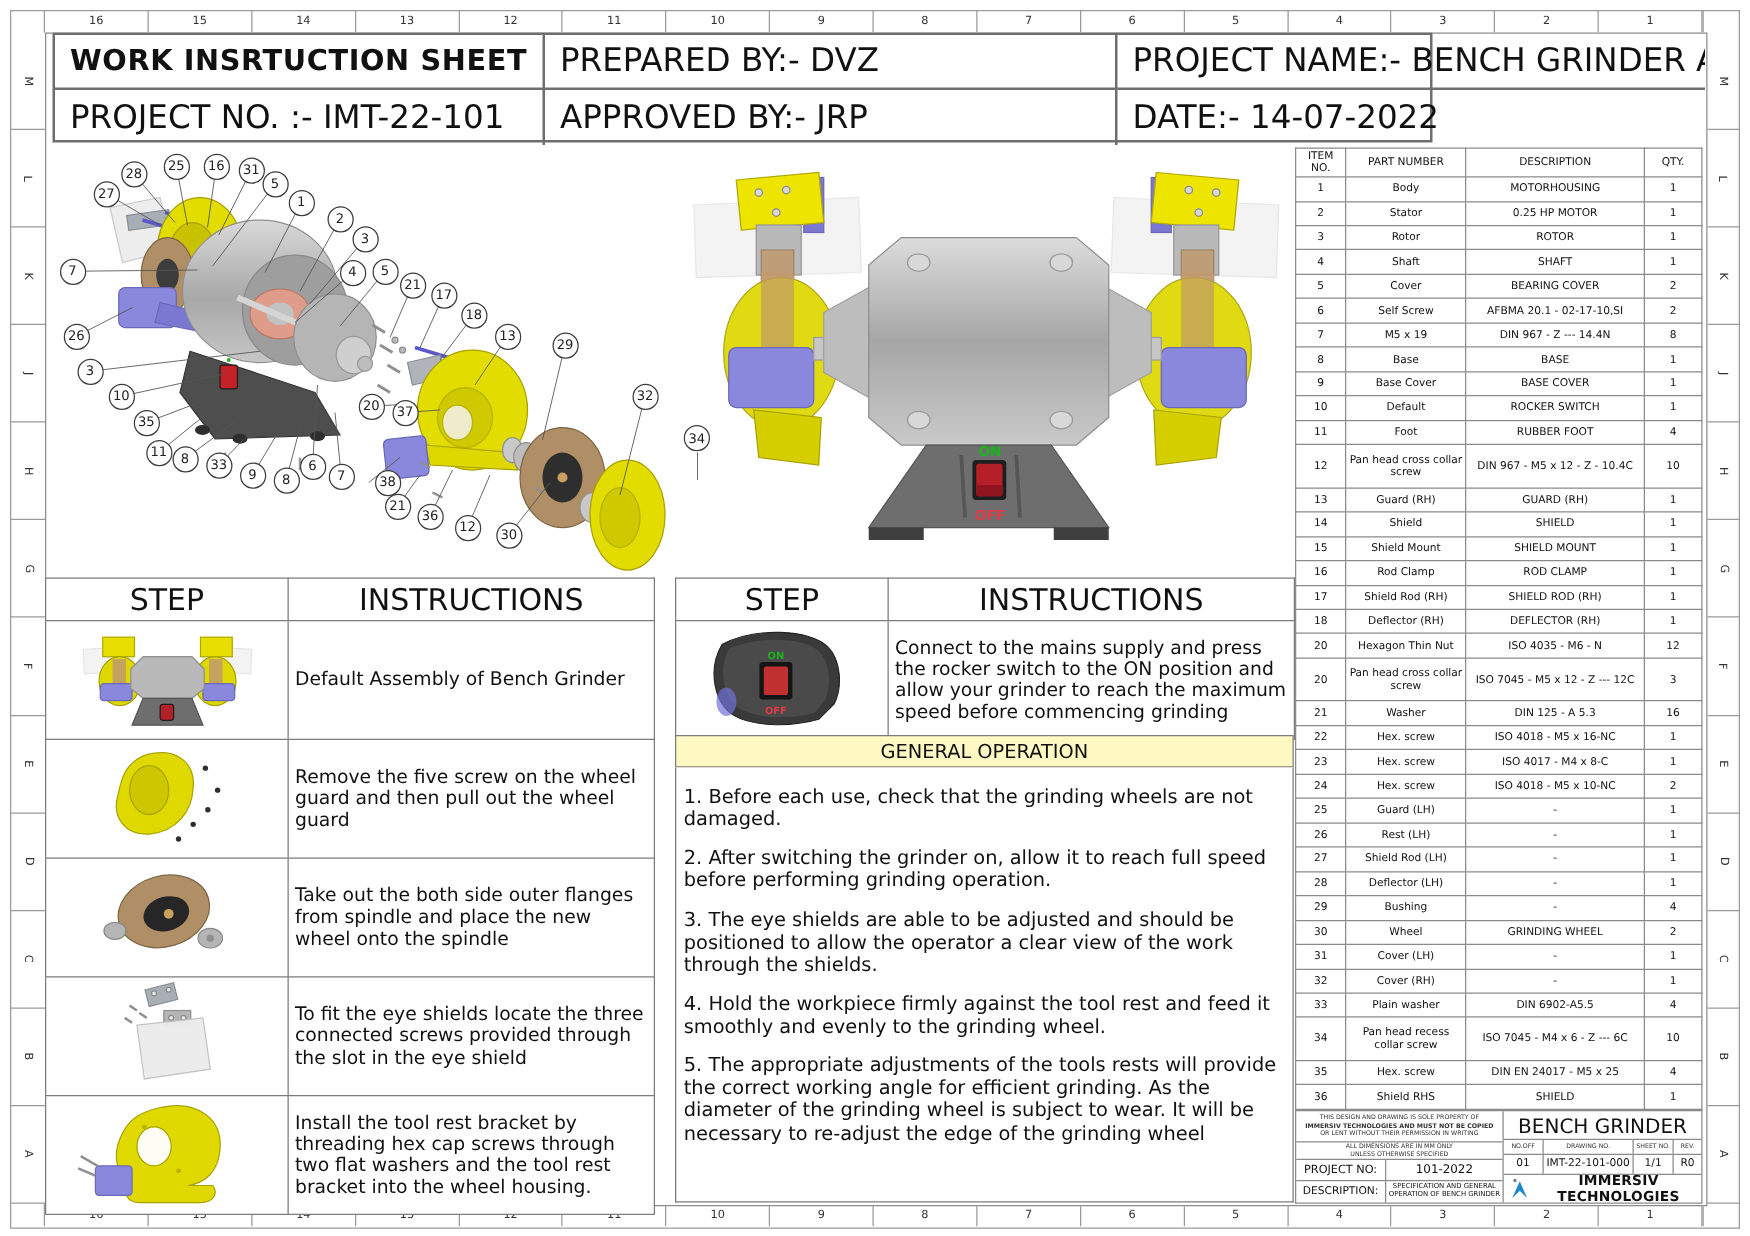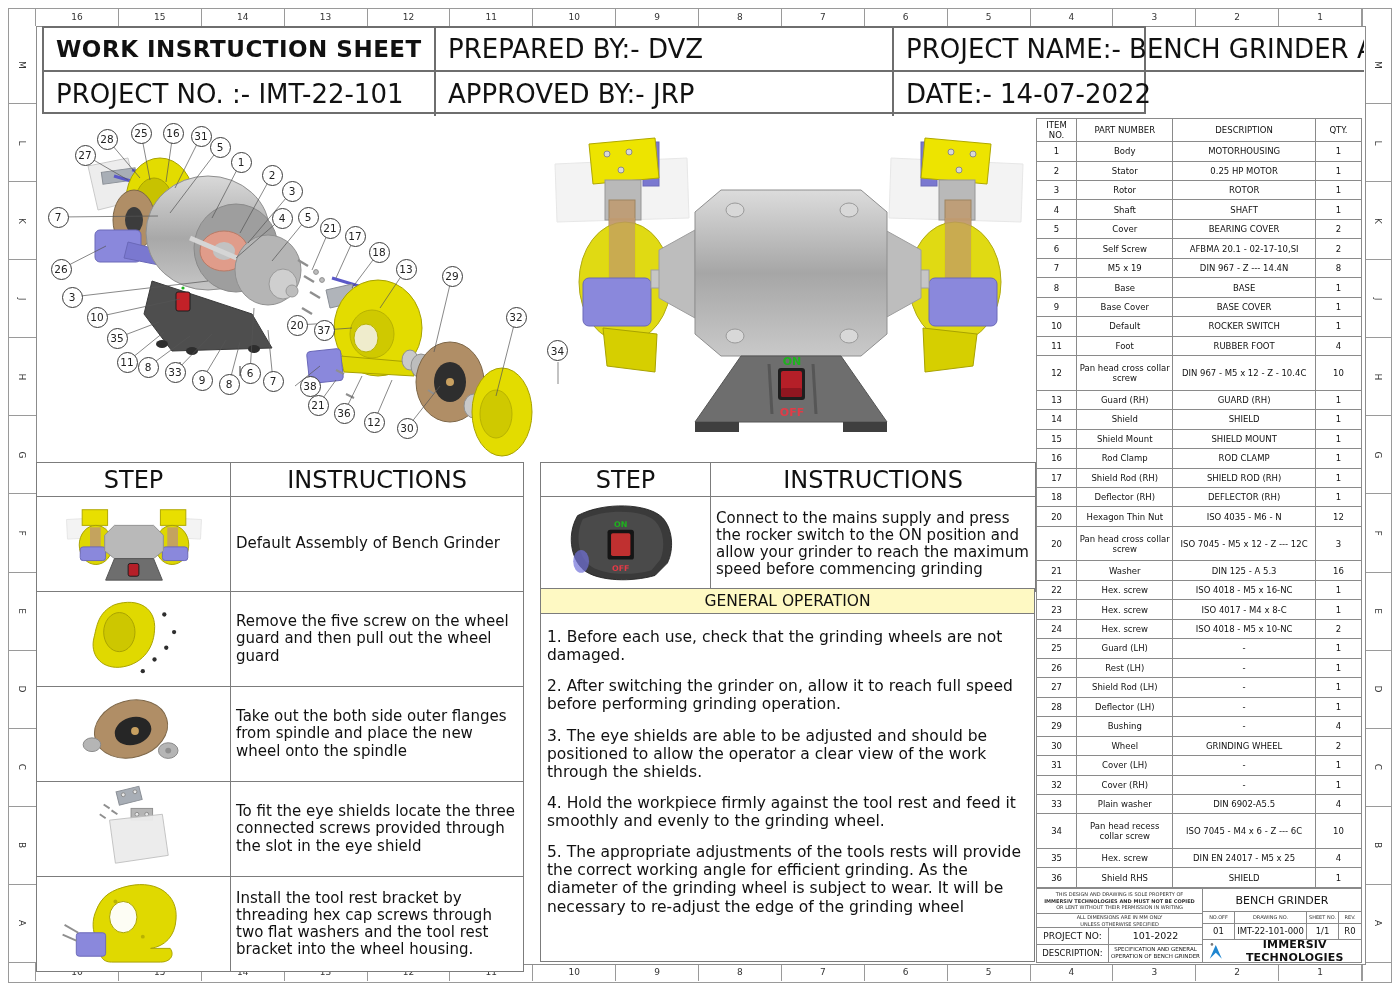--- a/index.html
+++ b/index.html
@@ -47,21 +47,21 @@
   .tb-cell{border-bottom:1px solid #8a8a8a;box-sizing:border-box;display:flex;align-items:center;justify-content:center;text-align:center;}
   .tb-note1{height:26px;flex-direction:column;font-size:5px;line-height:1.3;color:#333;}
   .tb-note1 b{font-size:5px;}
   .tb-note2{height:14px;flex-direction:column;font-size:5px;line-height:1.3;color:#333;}
   .tb-rowsplit{height:17px;display:flex;padding:0;}
   .tb-rowsplit .lab{width:72px;border-right:1px solid #8a8a8a;display:flex;align-items:center;justify-content:center;font-size:9px;box-sizing:border-box;height:100%;}
   .tb-rowsplit .val{flex:1;display:flex;align-items:center;justify-content:center;font-size:9.5px;height:100%;}
   .tb-desc{height:18px;border-bottom:none;}
   .tb-desc .lab{font-size:8.5px;}
   .tb-desc .val{font-size:5.5px;line-height:1.25;flex-direction:column;}
-  .tb-product{height:24px;font-size:11px;}
+  .tb-product{height:24px;font-size:16px;}
   .tb-labels{height:12px;display:flex;padding:0;}
   .tb-labels>div,.tb-vals>div{display:flex;align-items:center;justify-content:center;border-right:1px solid #8a8a8a;box-sizing:border-box;height:100%;}
   .tb-labels>div{font-size:5px;color:#333;}
   .tb-vals{height:17px;display:flex;padding:0;}
   .tb-vals>div{font-size:8.5px;}
   .w-nooff{width:32px;} .w-drw{width:72px;} .w-sheet{width:32px;} .w-rev{width:22px;border-right:none!important;}
   .tb-logo{height:22px;border-bottom:none;display:flex;align-items:center;justify-content:flex-start;padding-left:4px;gap:4px;}
   .tb-logo .co{font-size:11px;font-weight:bold;letter-spacing:.2px;}
   svg text{font-family:"DejaVu Sans",sans-serif;}
 </style>

